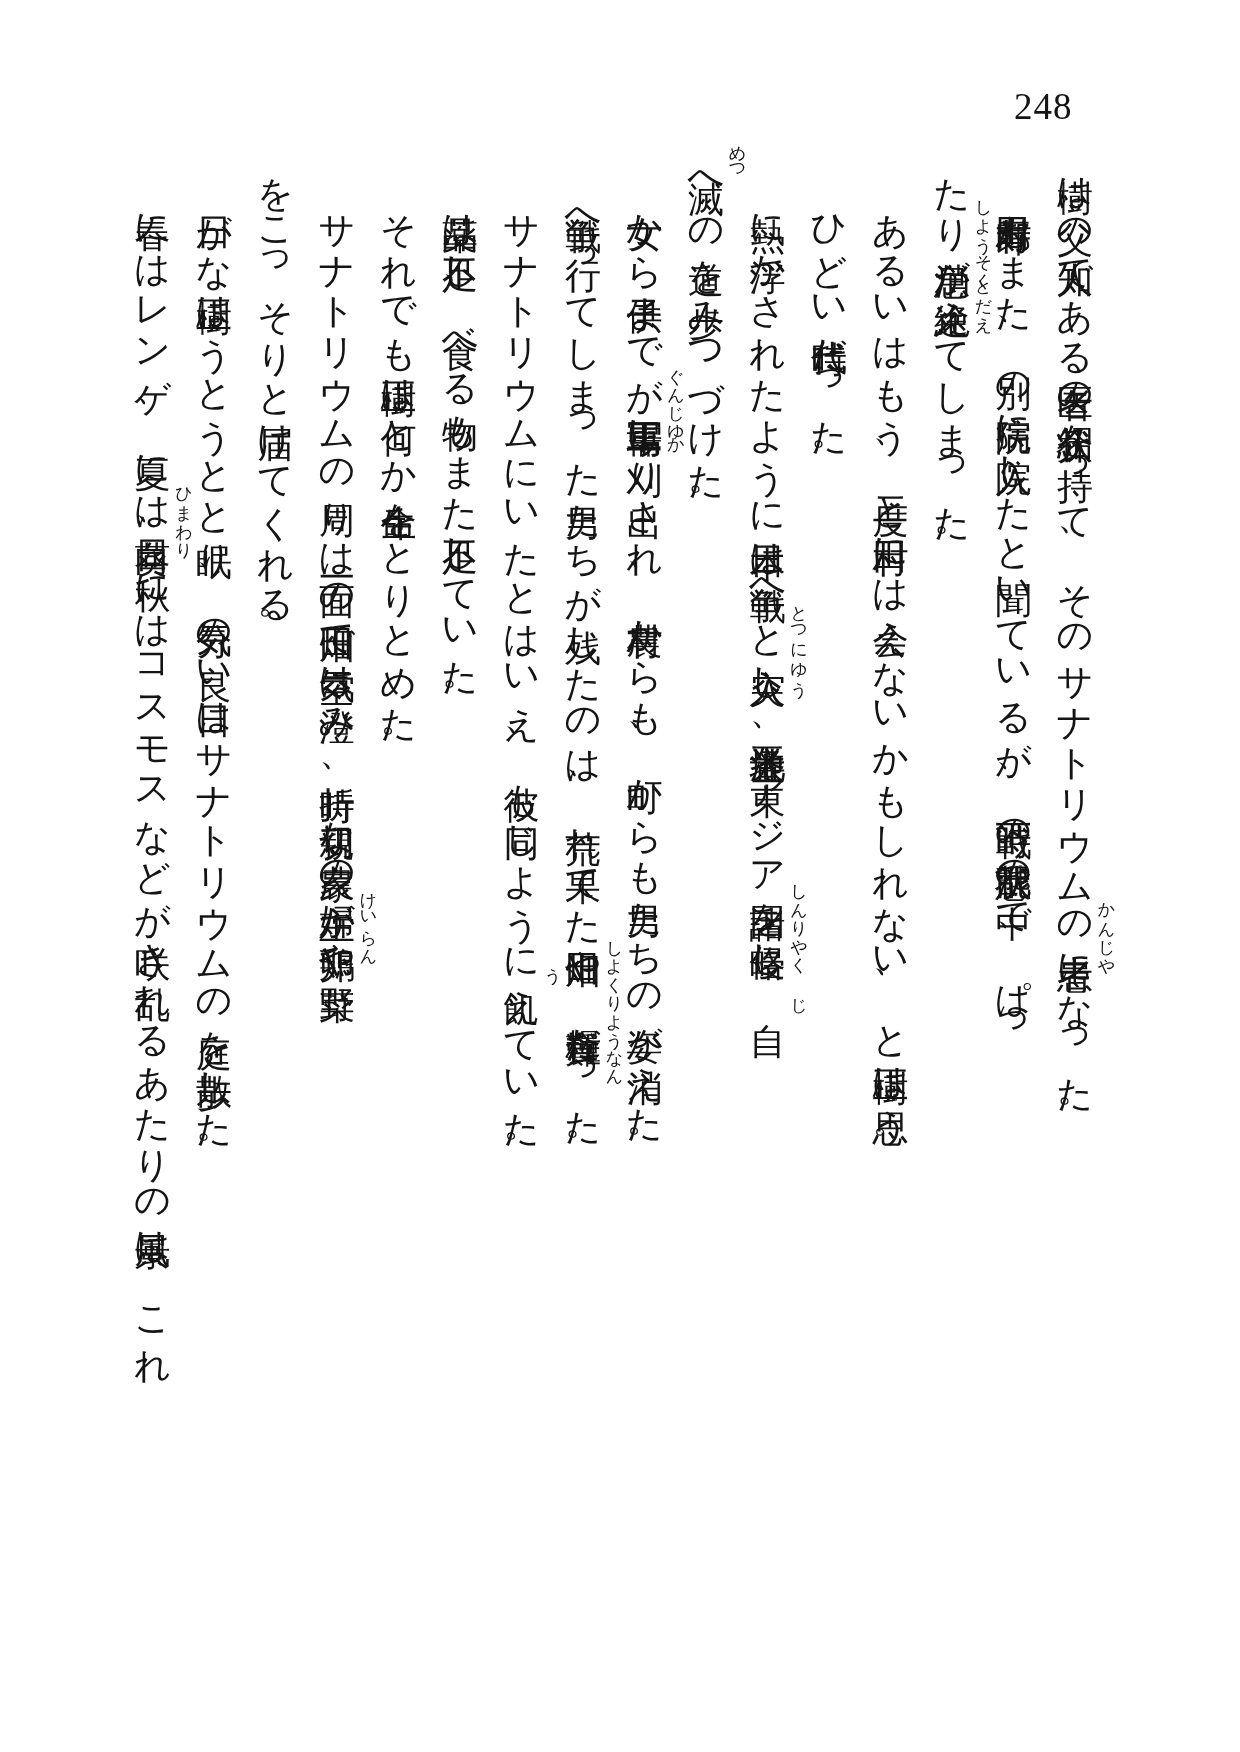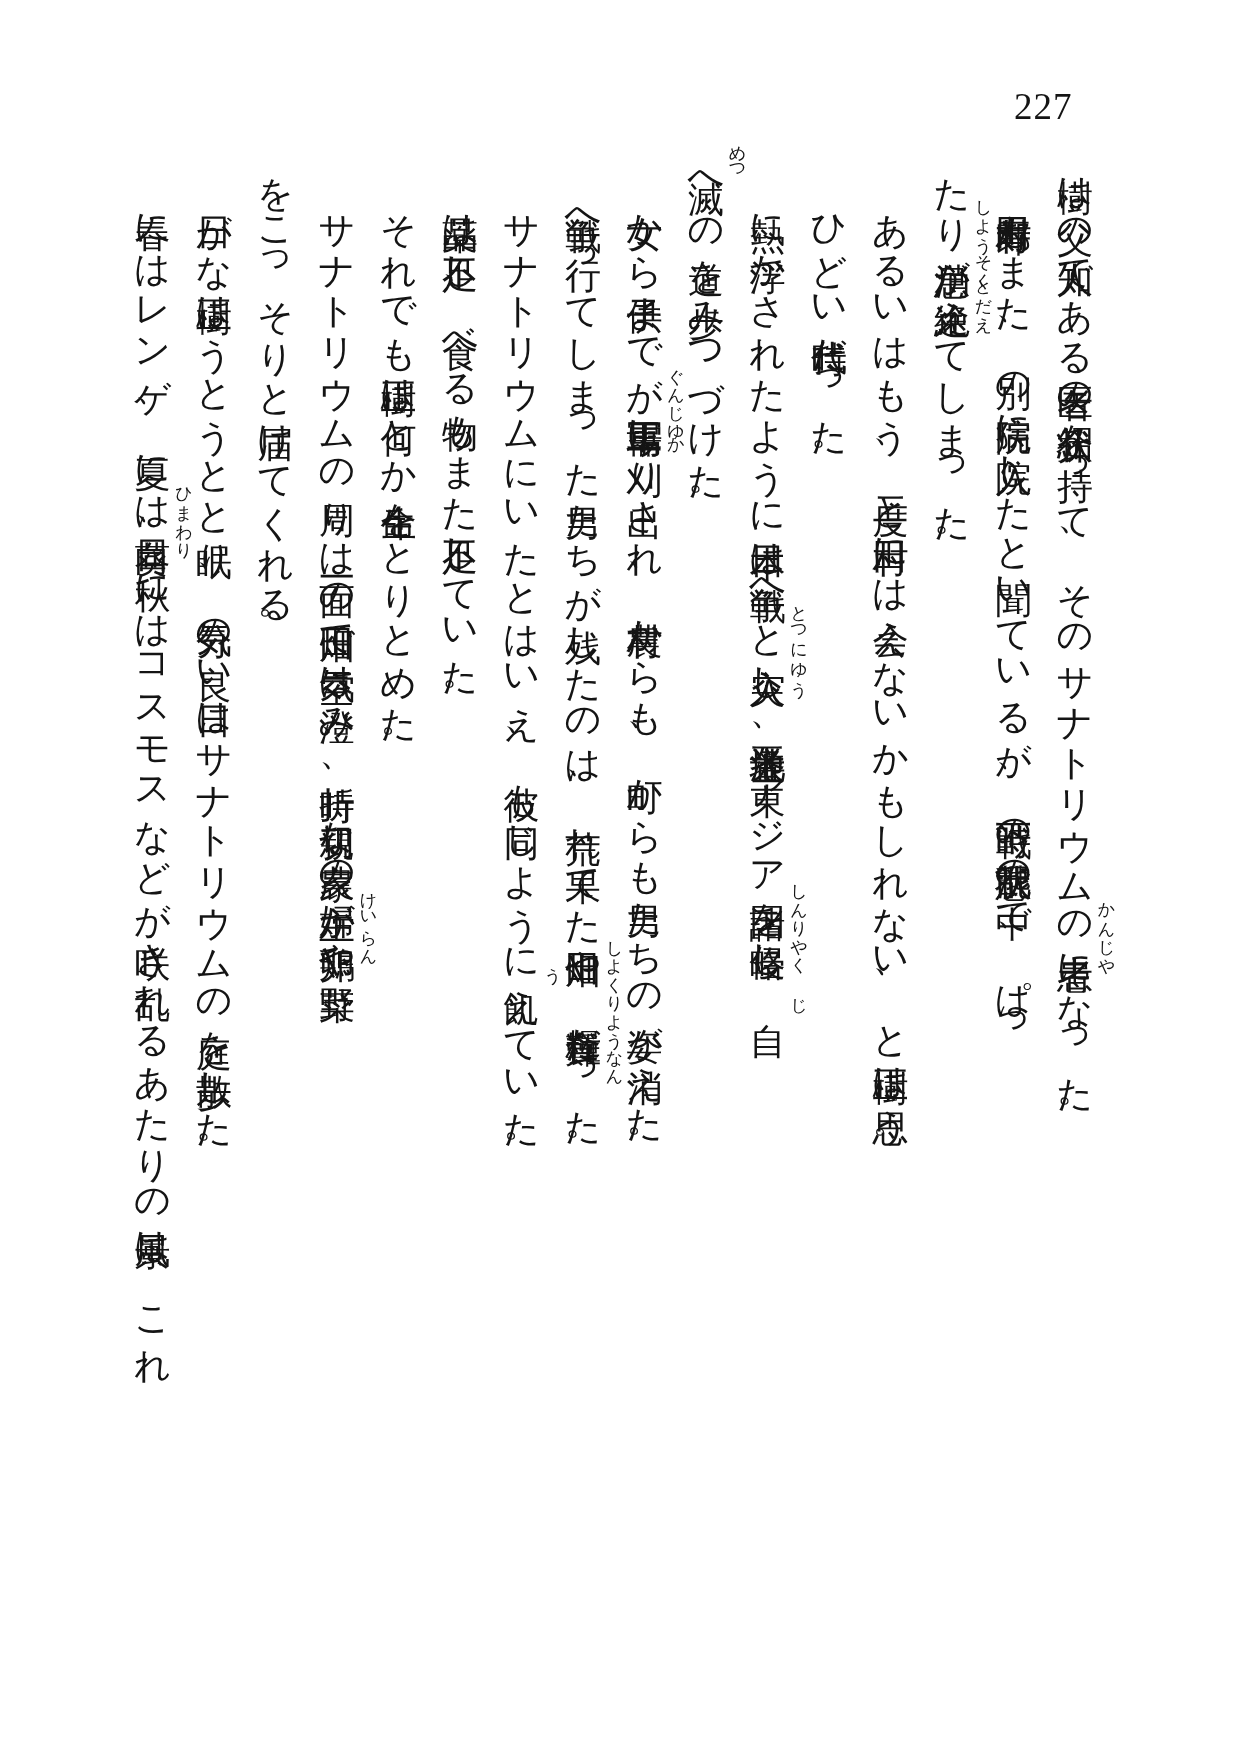--- a/index.html
+++ b/index.html
@@ -55,21 +55,21 @@
     writing-mode: vertical-rl;
     font-size: 17px;
     line-height: 17px;
     letter-spacing: -1px;
     white-space: nowrap;
   }
 </style>
 </head>
 <body>
 
-<div class="page-number">227</div>
+<div class="page-number">248</div>
 
 <main class="text-block">
     <p class="col">樹は父の知人である医者の紹介状を持って、そのサナトリウムの<span class="rb"><span class="rt">かんじや</span>患者</span>になった。</p>
     <p class="col indent">田村寿郎もまた、別の病院に入院したと聞いているが、戦時下の混乱状態の中で、ぱっ</p>
     <p class="col">たり<span class="rb"><span class="rt">しようそく</span>消息</span>が<span class="rb"><span class="rt">とだえ</span>途絶え</span>てしまった。</p>
     <p class="col indent">あるいはもう、二度と田村には会えないかもしれない、と正樹は思う。</p>
     <p class="col indent">ひどい時代だった。</p>
     <p class="col indent">熱に浮かされたように日本は戦争へと<span class="rb"><span class="rt">とつにゆう</span>突入</span>し、太平洋各地、東アジア諸国を<span class="rb"><span class="rt">しんりやく</span>侵略</span>し、<span class="rb"><span class="rt">じ</span>自</span></p>
     <p class="col"><span class="rb"><span class="rt">めつ</span>滅</span>への道を歩みつづけた。</p>
     <p class="col indent">女から子供までが<span class="rb"><span class="rt">ぐんじゆ</span>軍需</span>工場に<span class="rb"><span class="rt">か</span>刈</span>り出され、農村からも、町からも男たちの姿が消えた。</p>

